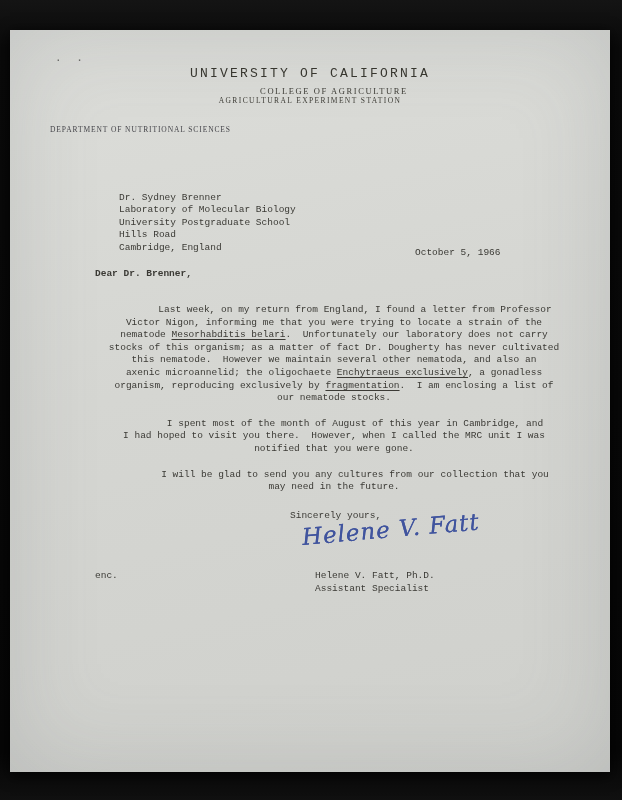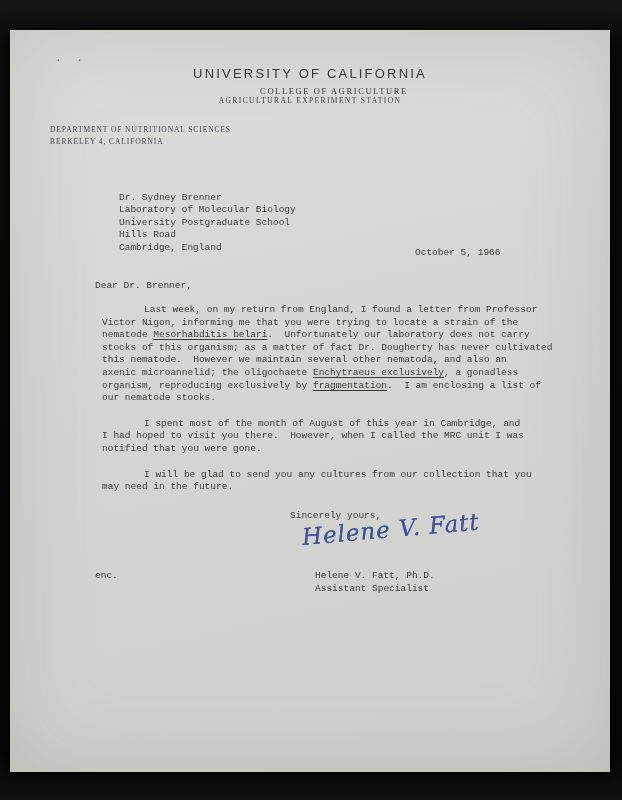--- a/index.html
+++ b/index.html
@@ -22,21 +22,21 @@
     box-shadow: inset 0 0 90px rgba(100,104,110,0.20), 0 3px 14px rgba(0,0,0,0.85);
   }
   .marks {
     position:absolute; left:45px; top:24px;
     font-family:"DejaVu Sans Mono", monospace;
     font-size:11px; color:#6a6a68; letter-spacing:4px;
   }
   
   .letterhead { position:absolute; left:0; right:0; top:36px; text-align:center; color:#37362f; }
   .lh1 {
-    font-family:Liberation Sans, sans-serif;
+    font-family:Liberation Mono, monospace;
     font-size:13px; letter-spacing:2.2px; font-weight:400;
   }
   .lh2 {
     font-family:"Liberation Serif", serif;
     font-size:8.5px; letter-spacing:1.6px; margin-top:5px; color:#3d3c36;margin-left:48px;
   }
   .lh3 {
     font-family:"Liberation Serif", serif;
     font-size:7.5px; letter-spacing:1.4px; margin-top:0; color:#3d3c36;
   }
@@ -47,22 +47,22 @@
     line-height:12px;
   }
   
   .tw {
     font-family:"Liberation Mono", monospace;
     font-size:9.5px; color:#3b3a35;
     line-height:12.6px;
   }
   .recipient { position:absolute; left:85px; top:162px; line-height:12.4px;margin-left:24px; }
   .date      { position:absolute; left:405px; top:217px; }
-  .salutation{ position:absolute; left:85px;  top:250px; }
-  .body      { position:absolute; left:92px;  top:274px; width:478px; }
+  .salutation{ position:absolute; left:85px;  top:238px;font-weight:bold; }
+  .body      { position:absolute; left:85px;  top:274px; width:478px;text-align:center; }
   .body p {
     margin:0 0 13px 0;
     text-indent:42px;
     white-space:pre-wrap;
   }
   .body p.p2 { }
   .body p.p3 { margin-bottom:0; }
   .u { text-decoration:underline; text-underline-offset:2px; }
   .closing { position:absolute; left:280px; top:480px; }
   .signature {
@@ -88,21 +88,20 @@
     <div class="marks">· ·</div>
 
     <header class="letterhead">
       <div class="lh1">UNIVERSITY OF CALIFORNIA</div>
       <div class="lh2">COLLEGE OF AGRICULTURE</div>
       <div class="lh3">AGRICULTURAL EXPERIMENT STATION</div>
     </header>
 
     <div class="dept">
       <div>DEPARTMENT OF NUTRITIONAL SCIENCES</div>
-      <div>BERKELEY 4, CALIFORNIA</div>
     </div>
 
     <div class="recipient tw">
       <div>Dr. Sydney Brenner</div>
       <div>Laboratory of Molecular Biology</div>
       <div>University Postgraduate School</div>
       <div>Hills Road</div>
       <div>Cambridge, England</div>
     </div>
 

